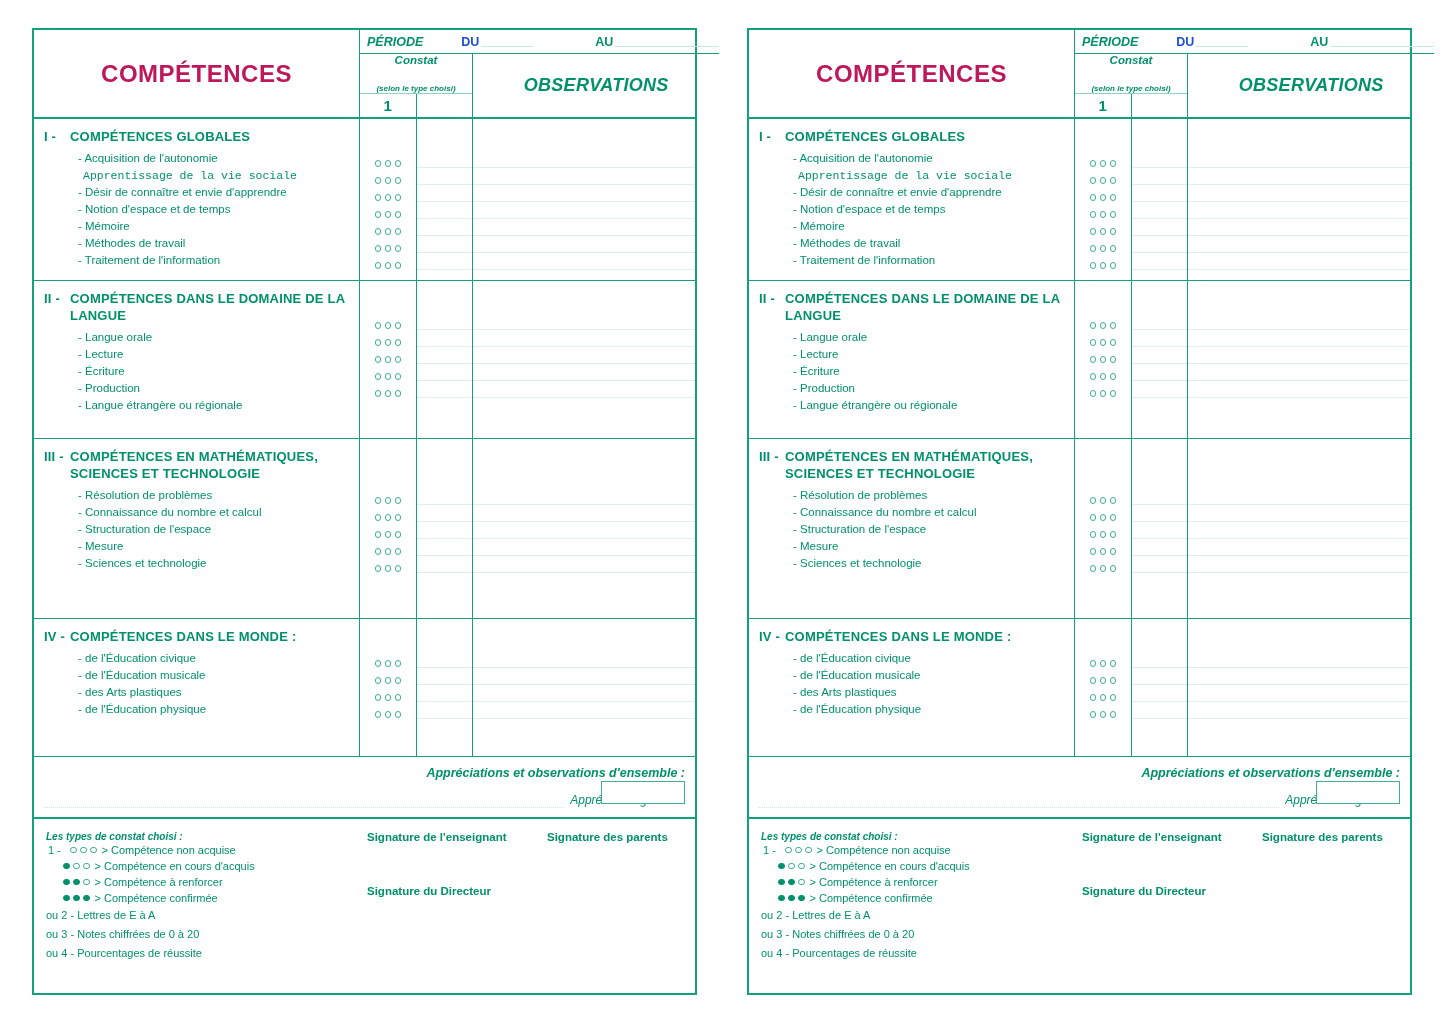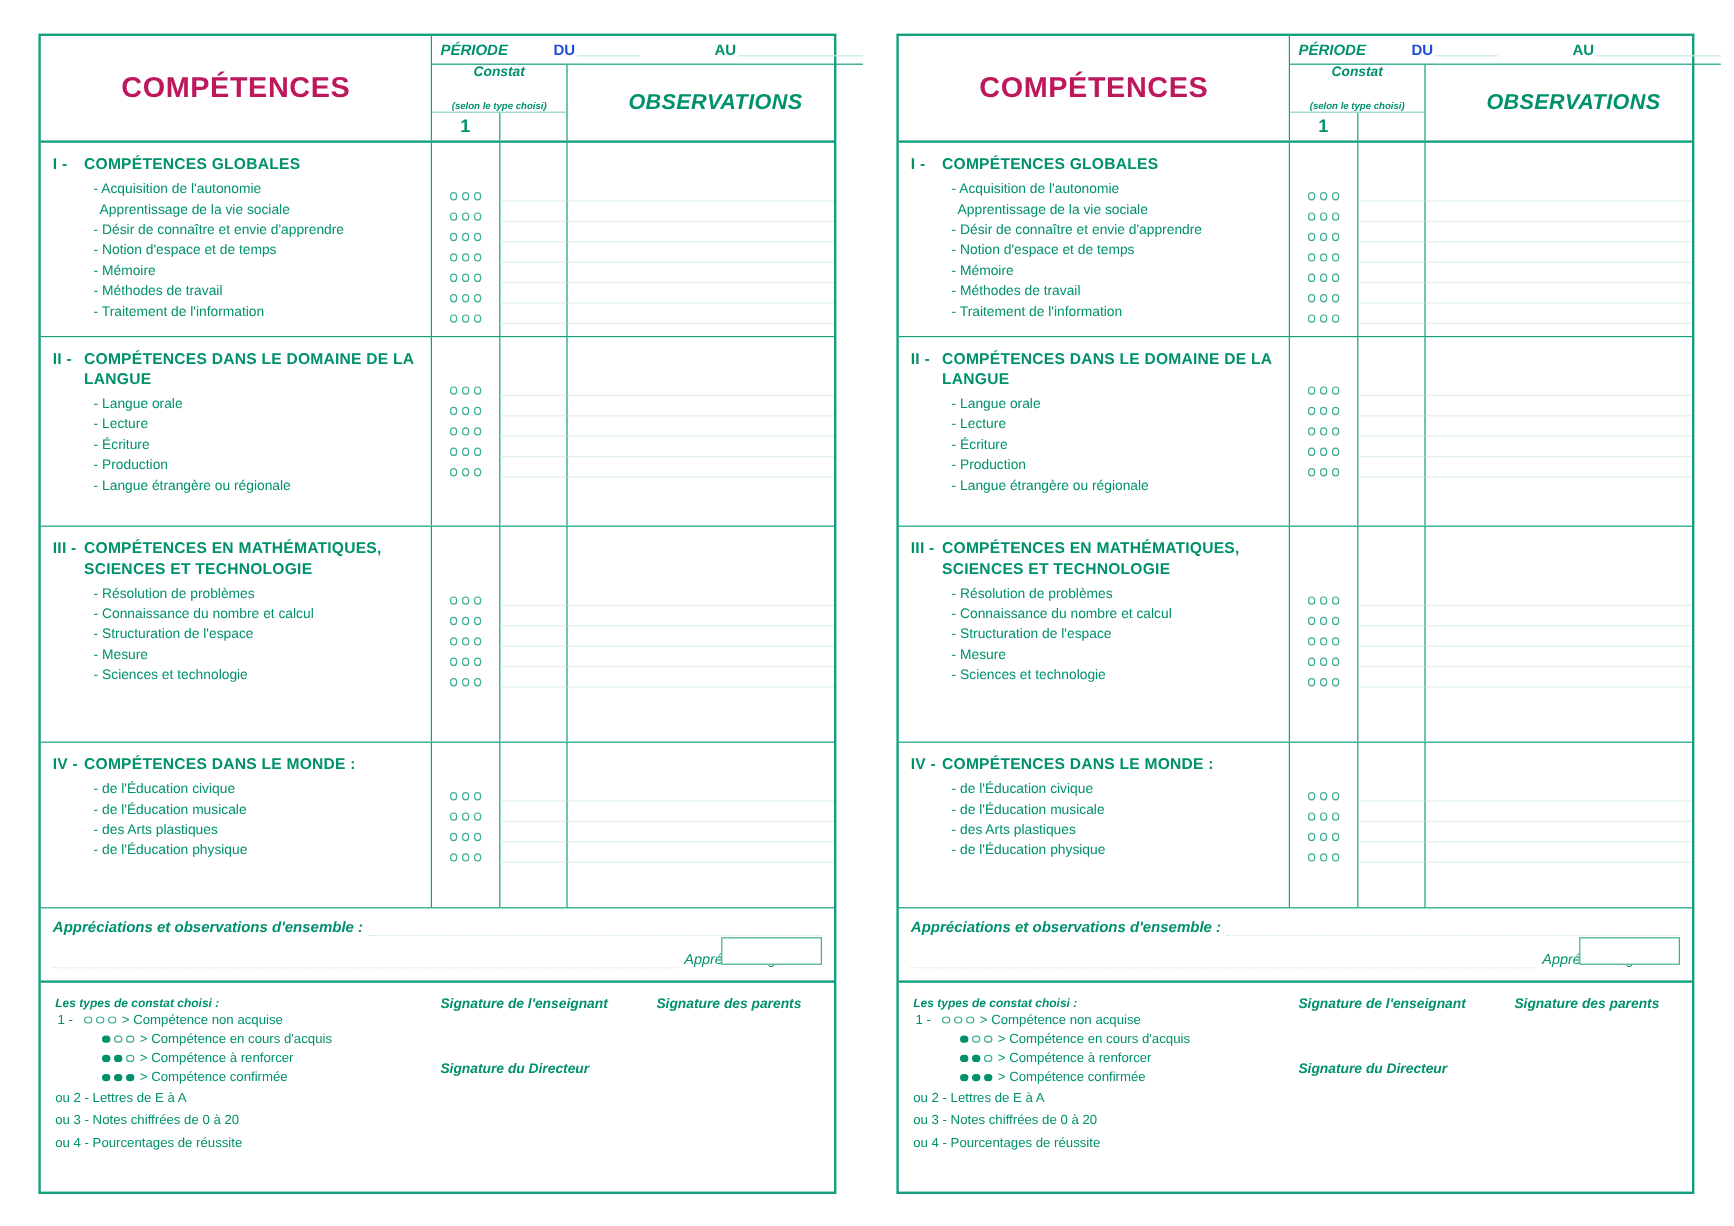--- a/index.html
+++ b/index.html
@@ -92,21 +92,21 @@
     display:flex;
   }
   .sec-heading .num{display:inline-block;min-width:26px;}
   .sec-heading .txt{display:block;}
   .items{margin-top:5px;}
   .item{
     height:17px;line-height:17px;
     color:#00916c;font-size:11.5px;
     padding-left:44px;white-space:nowrap;
   }
-  .item.noindent{padding-left:49px;}
+  .item.noindent{padding-left:49px;font-family:Liberation Mono, monospace;}
 
   .sec-c1{
     width:57px;flex:0 0 57px;
     border-right:1.5px solid #13a07d;box-sizing:border-box;
     padding-top:9px;position:relative;
   }
   .sec-c2{
     width:56px;flex:0 0 56px;
     border-right:1.5px solid #13a07d;box-sizing:border-box;
     position:relative;
@@ -124,21 +124,21 @@
   .ring.filled{background:#00916c;border-color:#00916c;}
 
   .rules{position:absolute;left:0;right:0;top:0;bottom:0;}
   .rules .ln{position:absolute;left:0;right:0;height:0;border-bottom:1px solid #dff0ec;}
 
   
   .apprec{
     height:62px;border-bottom:2px solid #13a07d;box-sizing:border-box;
     position:relative;padding:9px 10px 0 10px;
   }
-  .apprec .line1{display:flex;align-items:flex-end;}
+  .apprec .line1{display:flex;align-items:flex-end;flex-direction:column;}
   .apprec .lab{
     color:#00916c;font-weight:bold;font-style:italic;font-size:12.5px;white-space:nowrap;
   }
   .apprec .dots{
     flex:1;height:11px;margin-left:4px;
     border-bottom:1.5px dotted #cfe9e2;
   }
   .apprec .line2{display:flex;align-items:flex-end;margin-top:12px;}
   .apprec .dots2{
     flex:1;height:11px;border-bottom:1.5px dotted #cfe9e2;margin-right:6px;
@@ -157,26 +157,26 @@
   .legend .title{
     color:#00916c;font-weight:bold;font-style:italic;font-size:10px;
     padding-left:12px;
   }
   .legend .lrow{
     display:flex;align-items:center;font-size:11px;color:#00916c;
     height:16px;padding-left:14px;
   }
   .legend .lrow .lnum{width:22px;display:inline-block;font-size:11px;}
   .legend .lrow .dots3{display:flex;gap:3.5px;align-items:center;margin-right:5px;}
-  .legend .lrow.sub{padding-left:51px;text-align:right;}
+  .legend .lrow.sub{padding-left:29px;text-align:right;}
   .legend .alt{
     color:#00916c;font-size:11px;height:19px;line-height:19px;padding-left:12px;
   }
   .legend .sig{
-    position:absolute;color:#00916c;font-weight:bold;font-style:italic;font-size:11.5px;
+    position:absolute;color:#00916c;font-weight:bold;font-size:11.5px;
   }
   .sig-ens{left:333px;top:12px;}
   .sig-par{left:513px;top:12px;}
   .sig-dir{left:333px;top:66px;}
 </style>
 </head>
 <body>
 
 <div class="sheet" id="page-left">
     <div class="hdr">

